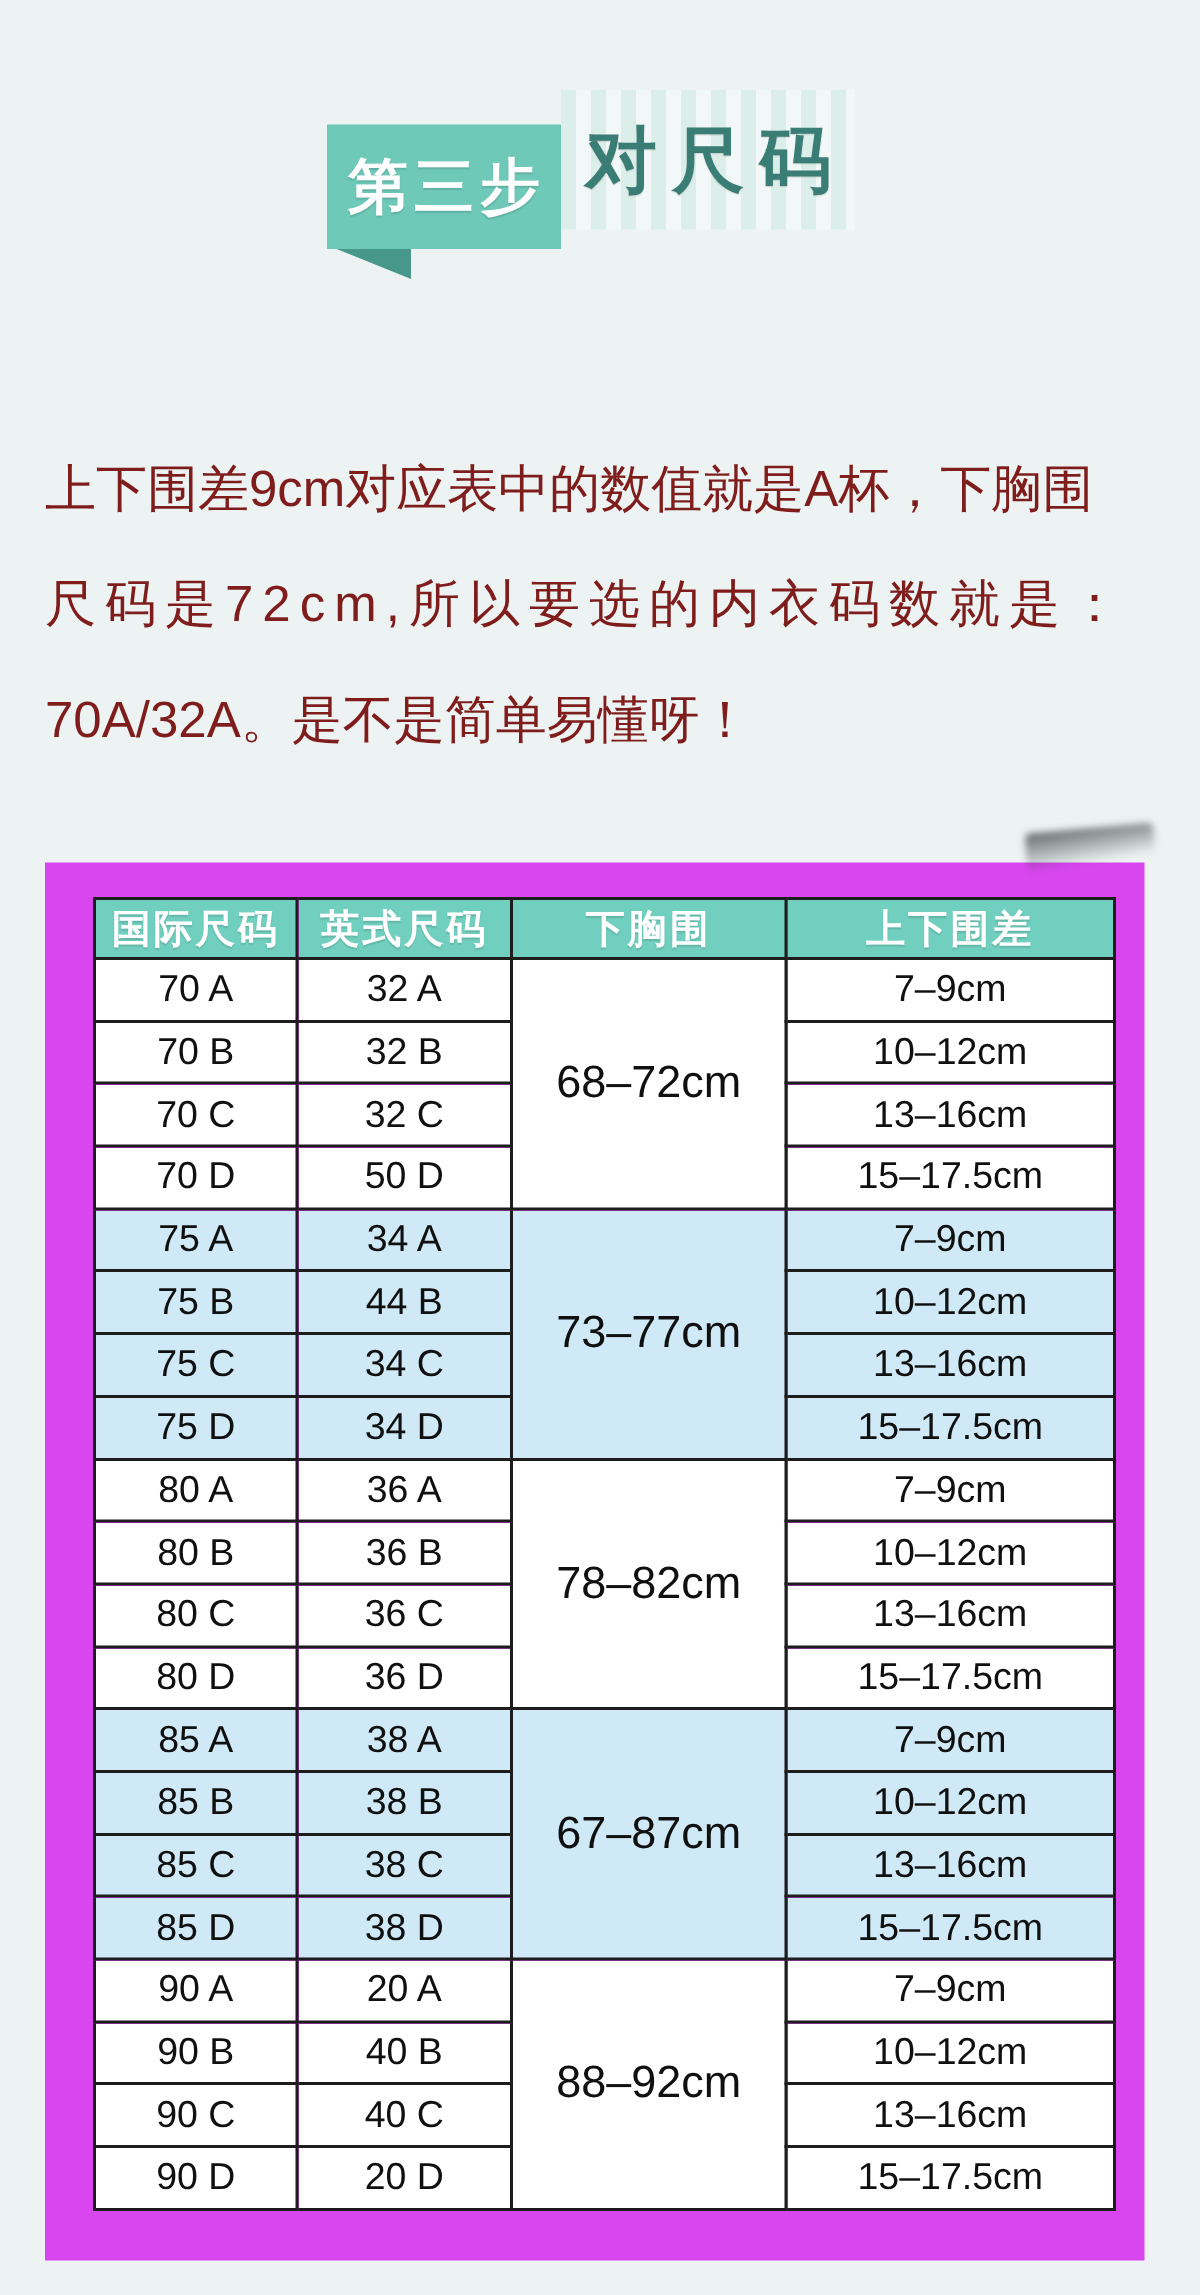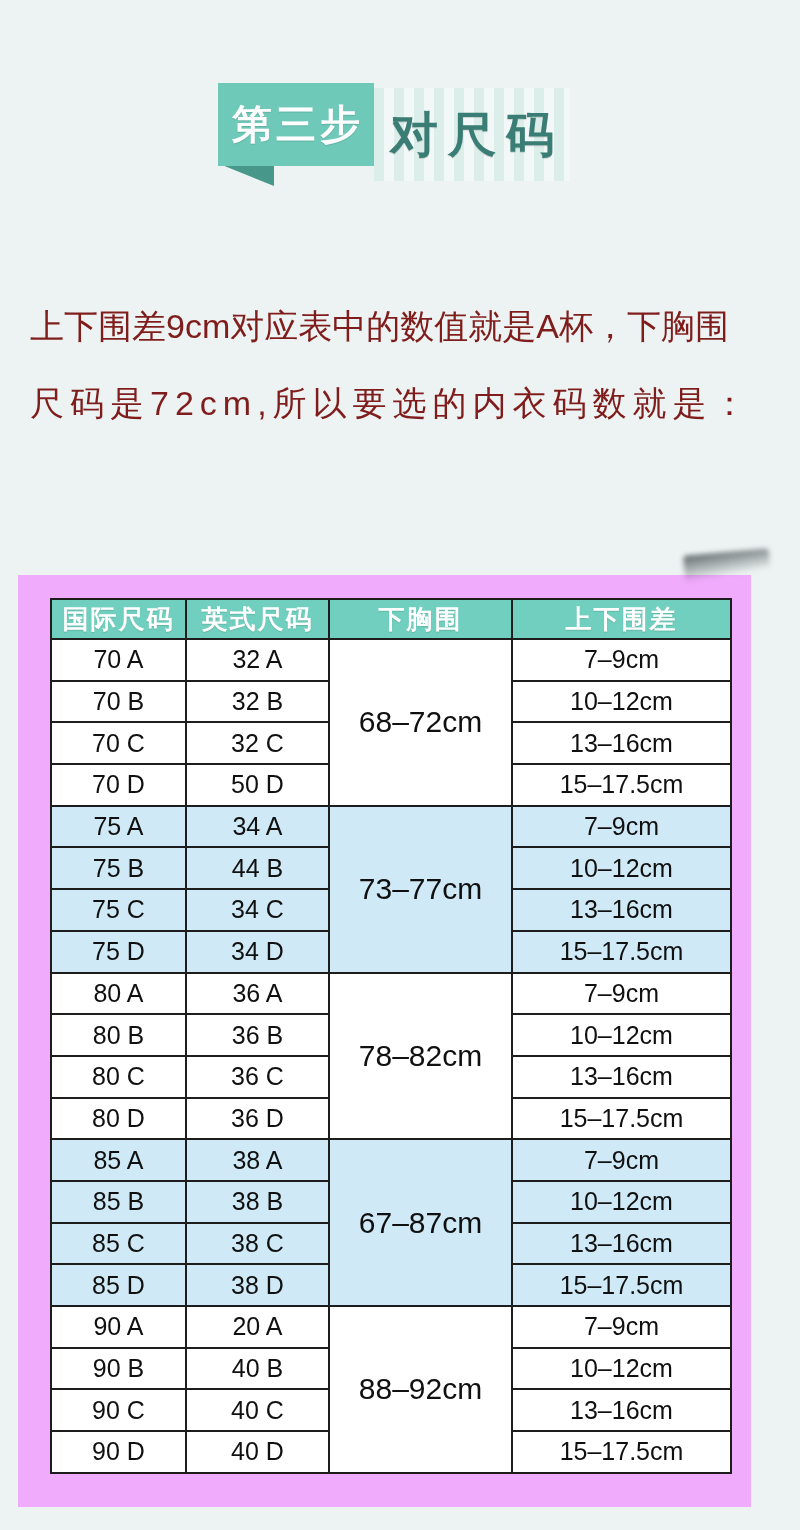--- a/index.html
+++ b/index.html
@@ -25,44 +25,44 @@
     letter-spacing: 4px; text-indent: 4px;
     text-shadow: 0 1px 1px rgba(0,0,0,0.12);
   }
   .badge-fold {
     position: absolute; left: 222px; top: 165px;
     width: 52px; height: 21px;
     background: #47978b;
     clip-path: polygon(0 0, 100% 0, 100% 100%);
   }
   .title-panel {
-    position: absolute; left: 374px; top: 88px;
+    position: absolute; left: 374px; top: 60px;
     width: 196px; height: 93px;
     background: repeating-linear-gradient(90deg, #dceeea 0 10px, #f2f8f7 10px 20px);
     display: flex; align-items: center; justify-content: center;
   }
   .title-panel span {
     font-size: 48px; font-weight: bold; color: #3a7d74;
     letter-spacing: 10px; text-indent: 10px;
     text-shadow: 0 1px 1px rgba(0,0,0,0.15);
   }
 
   
   .intro {
     position: absolute; left: 30px; top: 288px; width: 742px;
     color: #7f1d1d; font-size: 34px; line-height: 77px;
     white-space: nowrap;
   }
   .intro .line-justified { letter-spacing: 6px; }
 
   
   .card {
-    position: absolute; left: 18px; top: 575px;
+    position: absolute; left: 30px; top: 575px;
     width: 733px; height: 932px;
-    background: #f0abfc;
+    background: #d946ef;
   }
   .curl-shadow {
     position: absolute; left: 684px; top: 552px;
     width: 86px; height: 28px;
     background: linear-gradient(175deg, rgba(42,50,54,0.70) 0%, rgba(42,50,54,0.30) 45%, rgba(42,50,54,0) 78%);
     transform: rotate(-5deg);
     filter: blur(2.5px);
     border-radius: 4px;
     z-index: 3;
   }
@@ -105,20 +105,21 @@
   </div>
   <div class="badge-fold"></div>
 
   <div class="title-panel">
     <span>对尺码</span>
   </div>
 
   <div class="intro">
     <div class="line">上下围差9cm对应表中的数值就是A杯，下胸围</div>
     <div class="line line-justified">尺码是72cm,所以要选的内衣码数就是：</div>
+    <div class="line">70A/32A。是不是简单易懂呀！</div>
   </div>
 
   <div class="card">
     <table class="size-table">
       <colgroup>
         <col style="width:135px">
         <col style="width:143px">
         <col style="width:183px">
         <col style="width:219px">
       </colgroup>
@@ -226,21 +227,21 @@
             <td>40 B</td>
             <td>10–12cm</td>
           </tr>
           <tr>
             <td>90 C</td>
             <td>40 C</td>
             <td>13–16cm</td>
           </tr>
           <tr>
             <td>90 D</td>
-            <td>40 D</td>
+            <td>20 D</td>
             <td>15–17.5cm</td>
           </tr>
         </tbody>
     </table>
   </div>
 
   <div class="curl-shadow"></div>
 
 </div>
 

